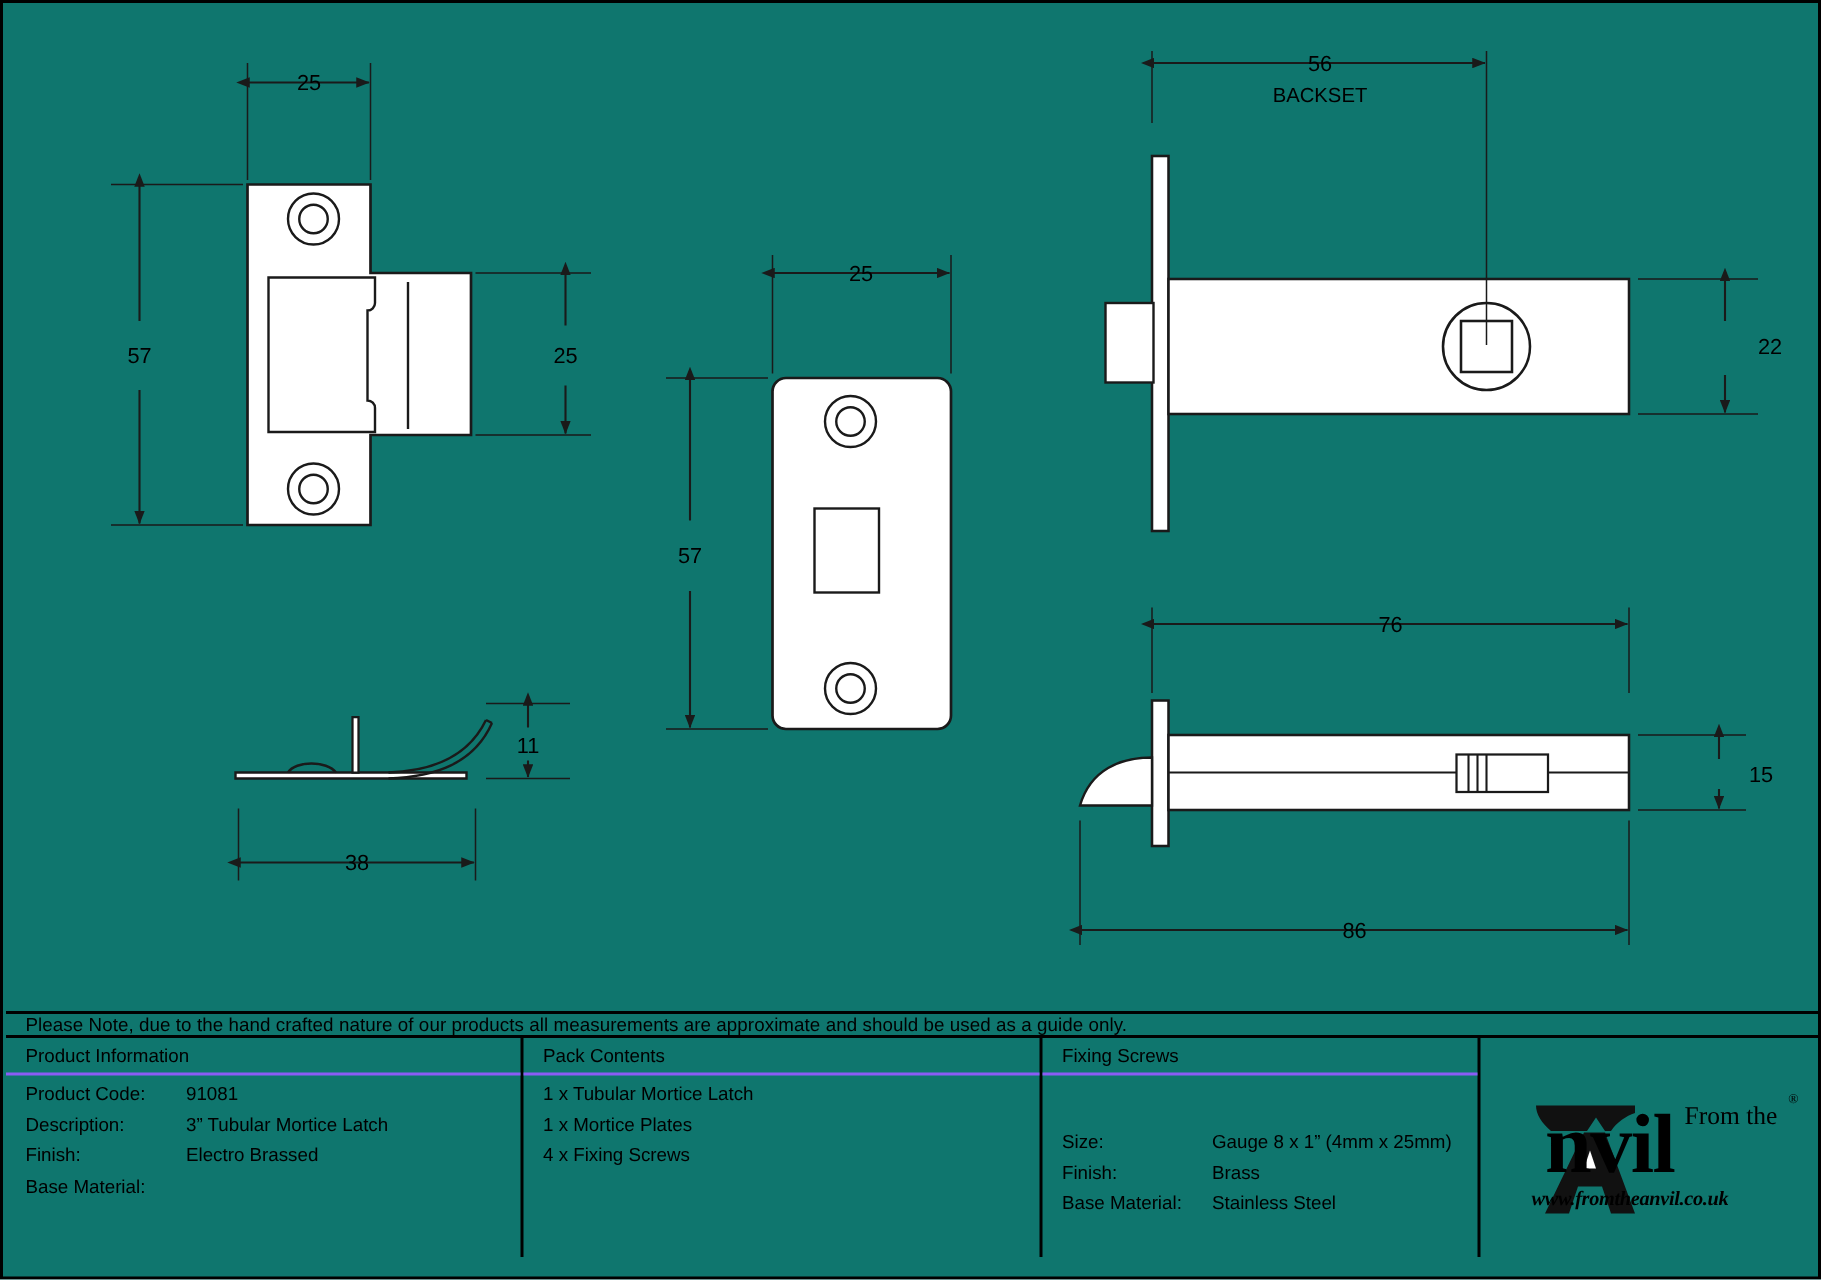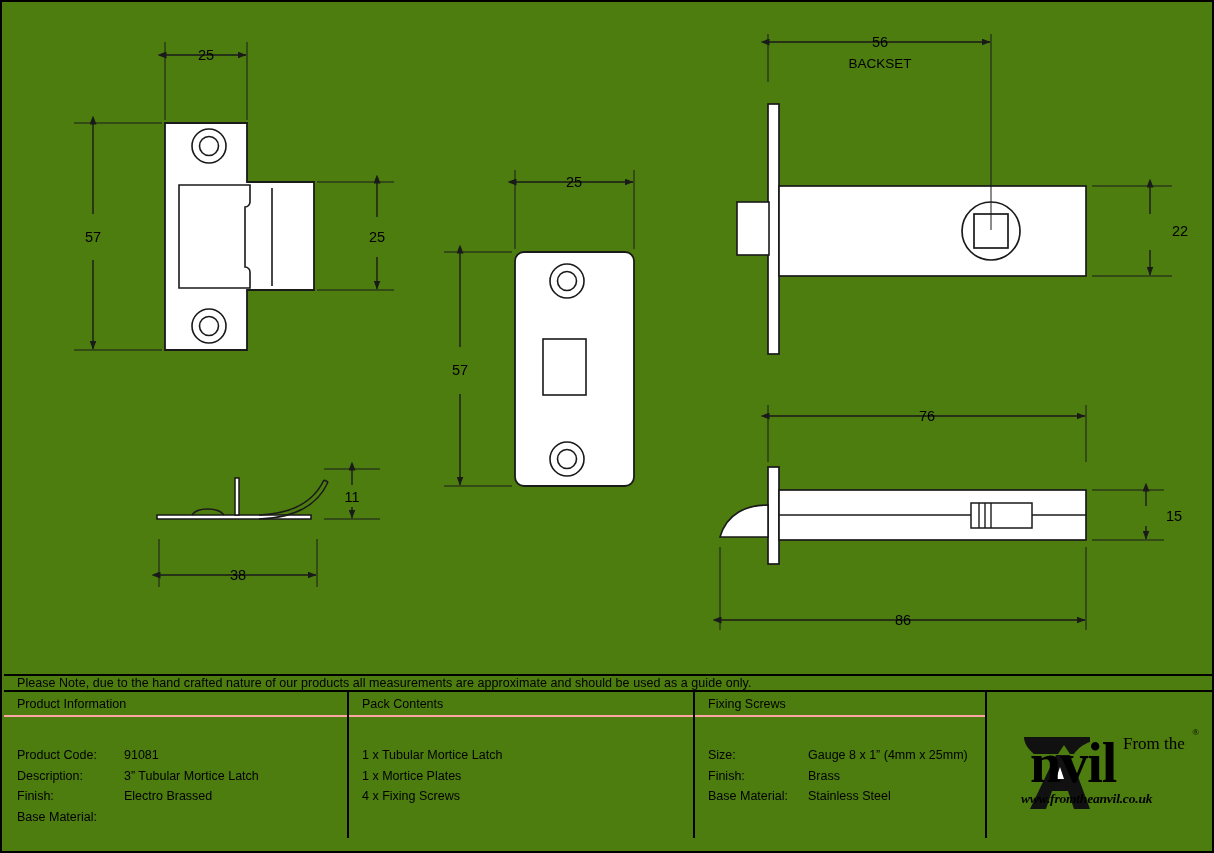--- a/index.html
+++ b/index.html
@@ -4,21 +4,21 @@
 <style>
   html,body{margin:0;padding:0;background:#ffffff;}
   body{
     font-family:"Liberation Sans", sans-serif;
     color:#000000;
   }
   #sheet{
     position:relative;
     width:1214px;
     height:853px;
-    background:#4d7c0f;
+    background:#0f766e;
     box-sizing:border-box;
     border:2px solid #000;
     overflow:hidden;
   }
   #drawing-area{
     position:absolute;
     left:0; top:0;
     width:1214px; height:853px;
   }
   svg.dwg{display:block;}
@@ -50,33 +50,33 @@
   }
   .col{
     box-sizing:border-box;
     border-right:2px solid #000;
     display:flex;
     flex-direction:column;
   }
   .col:last-child{border-right:none;}
   .col-product{width:345px;}
   .col-pack{width:346px;}
-  .col-fix{width:292px;}
+  .col-fix{width:292px;gap:32px;}
   .col-logo{width:208px;}
   .col-head{
     box-sizing:border-box;
     height:25px;
-    border-bottom:2px solid #fca5a5;
+    border-bottom:2px solid #8b5cf6;
     display:flex;
     align-items:center;
     padding-left:13px;
     font-size:12.5px;
   }
   .col-body{
-    padding:28px 0 0 13px;
+    padding:2px 0 0 13px;
     font-size:12.5px;
   }
   .kv{
     display:flex;
     line-height:20.5px;
   }
   .kv .k{width:107px;flex:none;}
   .kv .v{}
   .pack-line{line-height:20.5px;}
   .fix .k{width:100px;}

